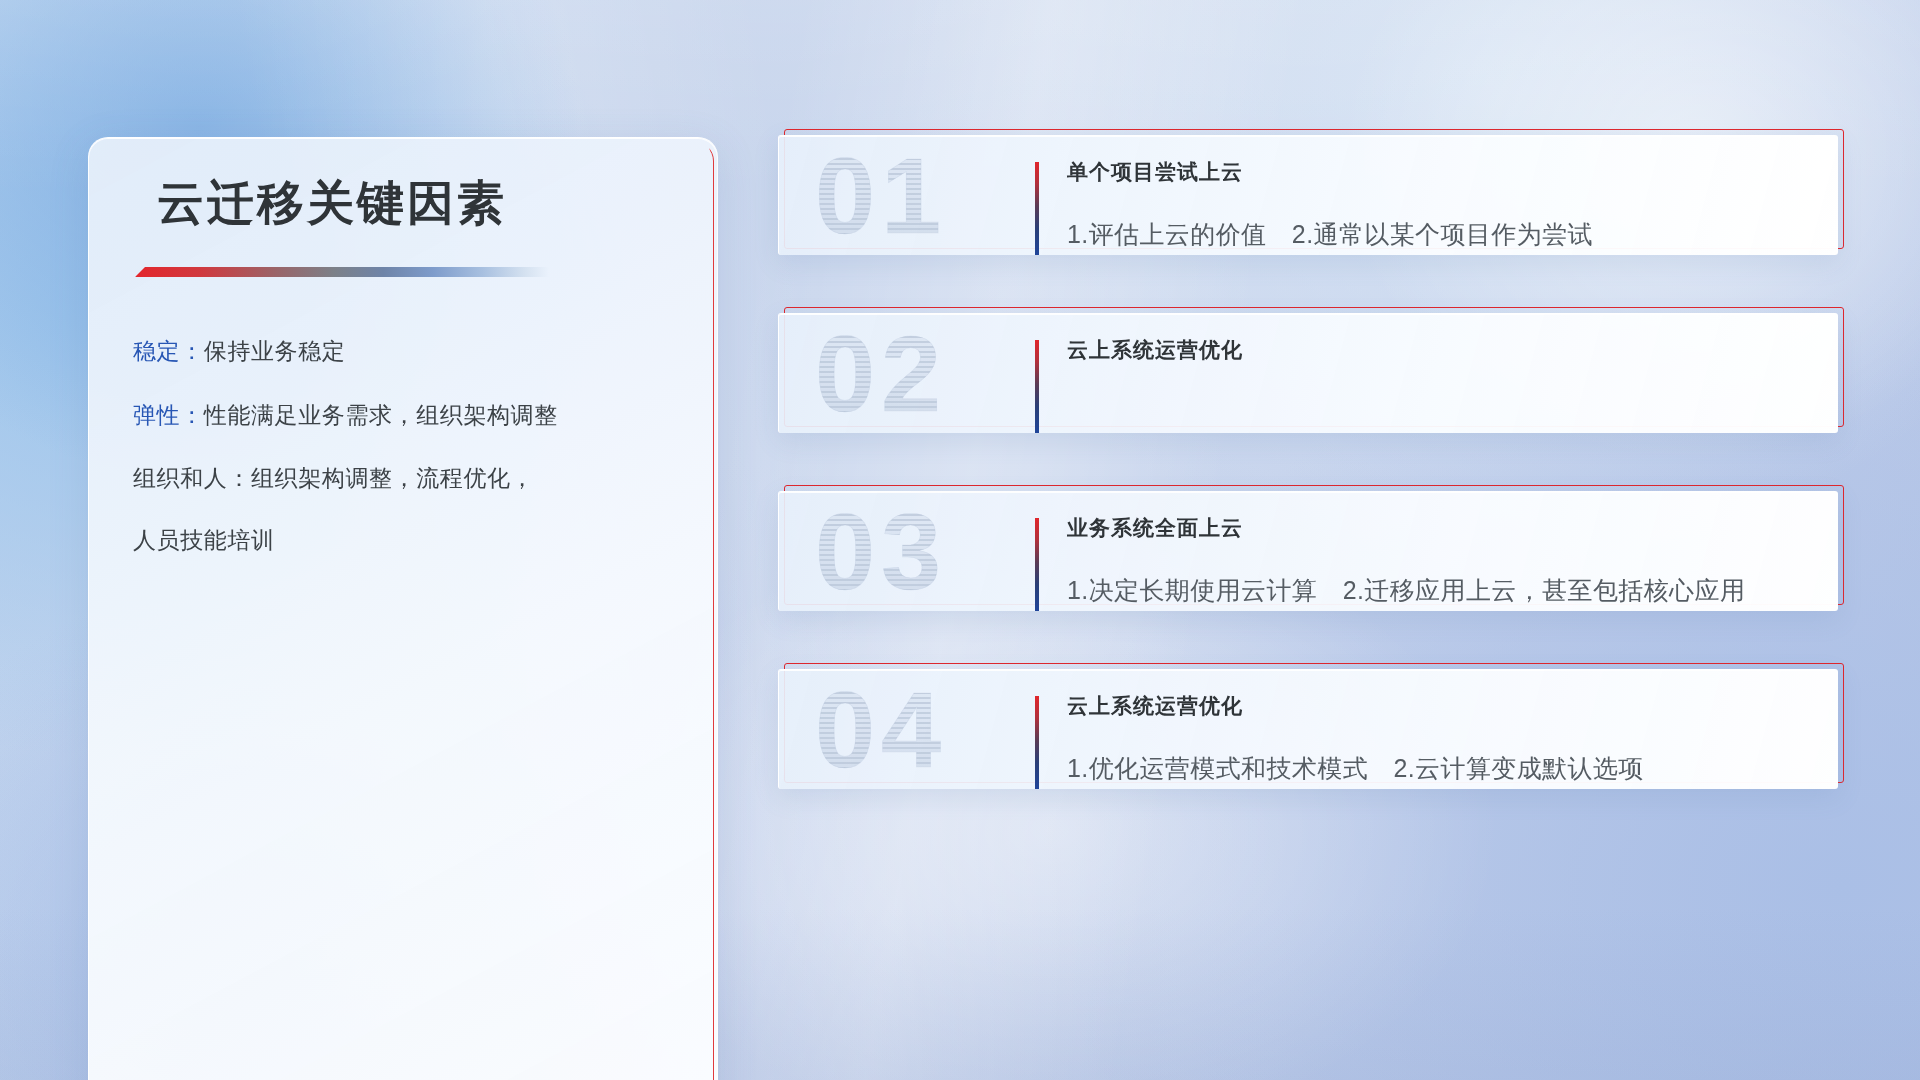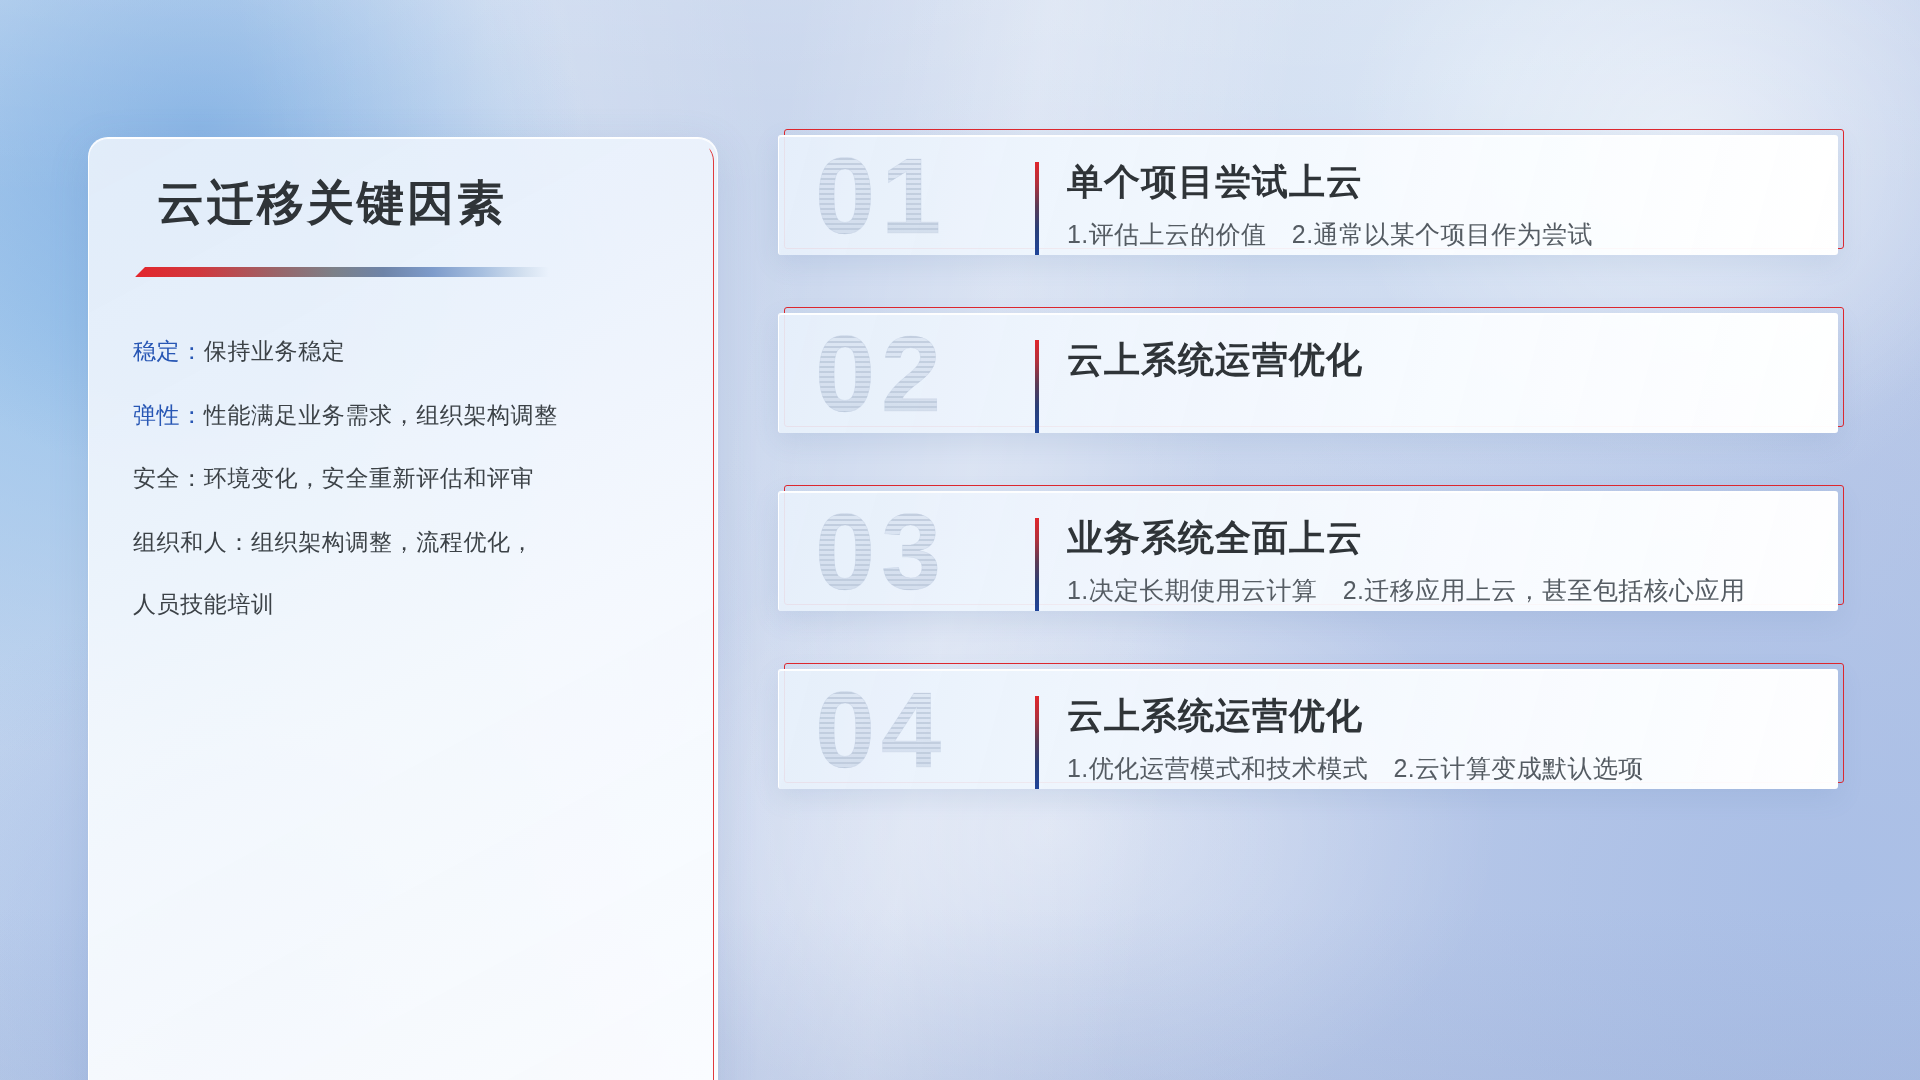--- a/index.html
+++ b/index.html
@@ -126,21 +126,21 @@
     color:transparent;
     -webkit-text-stroke:0.6px rgba(180,195,218,.35);
     user-select:none; pointer-events:none;
   }
   .card-bar{
     position:absolute; left:256px; top:26px; width:4px; height:98px;
     background:linear-gradient(180deg,#e0262c 0%, #b2303c 22%, #5a3b55 45%, #2a3f78 68%, #1e46a0 100%);
   }
   .card-title{
     position:absolute; left:288px; top:22px;
-    font-size:36px; font-weight:bold; color:#2f3438; letter-spacing:1px;
+    font-size:21px; font-weight:bold; color:#2f3438; letter-spacing:1px;
   }
   .card-desc{
     position:absolute; left:288px; top:82px;
     font-size:25px; color:#555c63; letter-spacing:.4px;
   }
 </style>
 </head>
 <body>
 
 <div id="bg">
@@ -160,23 +160,20 @@
   <div class="panel-list">
 
     <p class="panel-item">
       <span class="k">稳定：</span><span class="v">保持业务稳定</span>
     </p>
 
     <p class="panel-item">
       <span class="k">弹性：</span><span class="v">性能满足业务需求，组织架构调整</span>
     </p>
 
-    <p class="panel-item muted">
-      <span class="k">安全：</span><span class="v">环境变化，安全重新评估和评审</span>
-    </p>
 
 
     <p class="panel-item muted wrap">
       <span class="k">组织和人：</span><span class="v">组织架构调整，流程优化，</span>
       <span class="l2">人员技能培训</span>
     </p>
 
   </div>
 </section>
 

